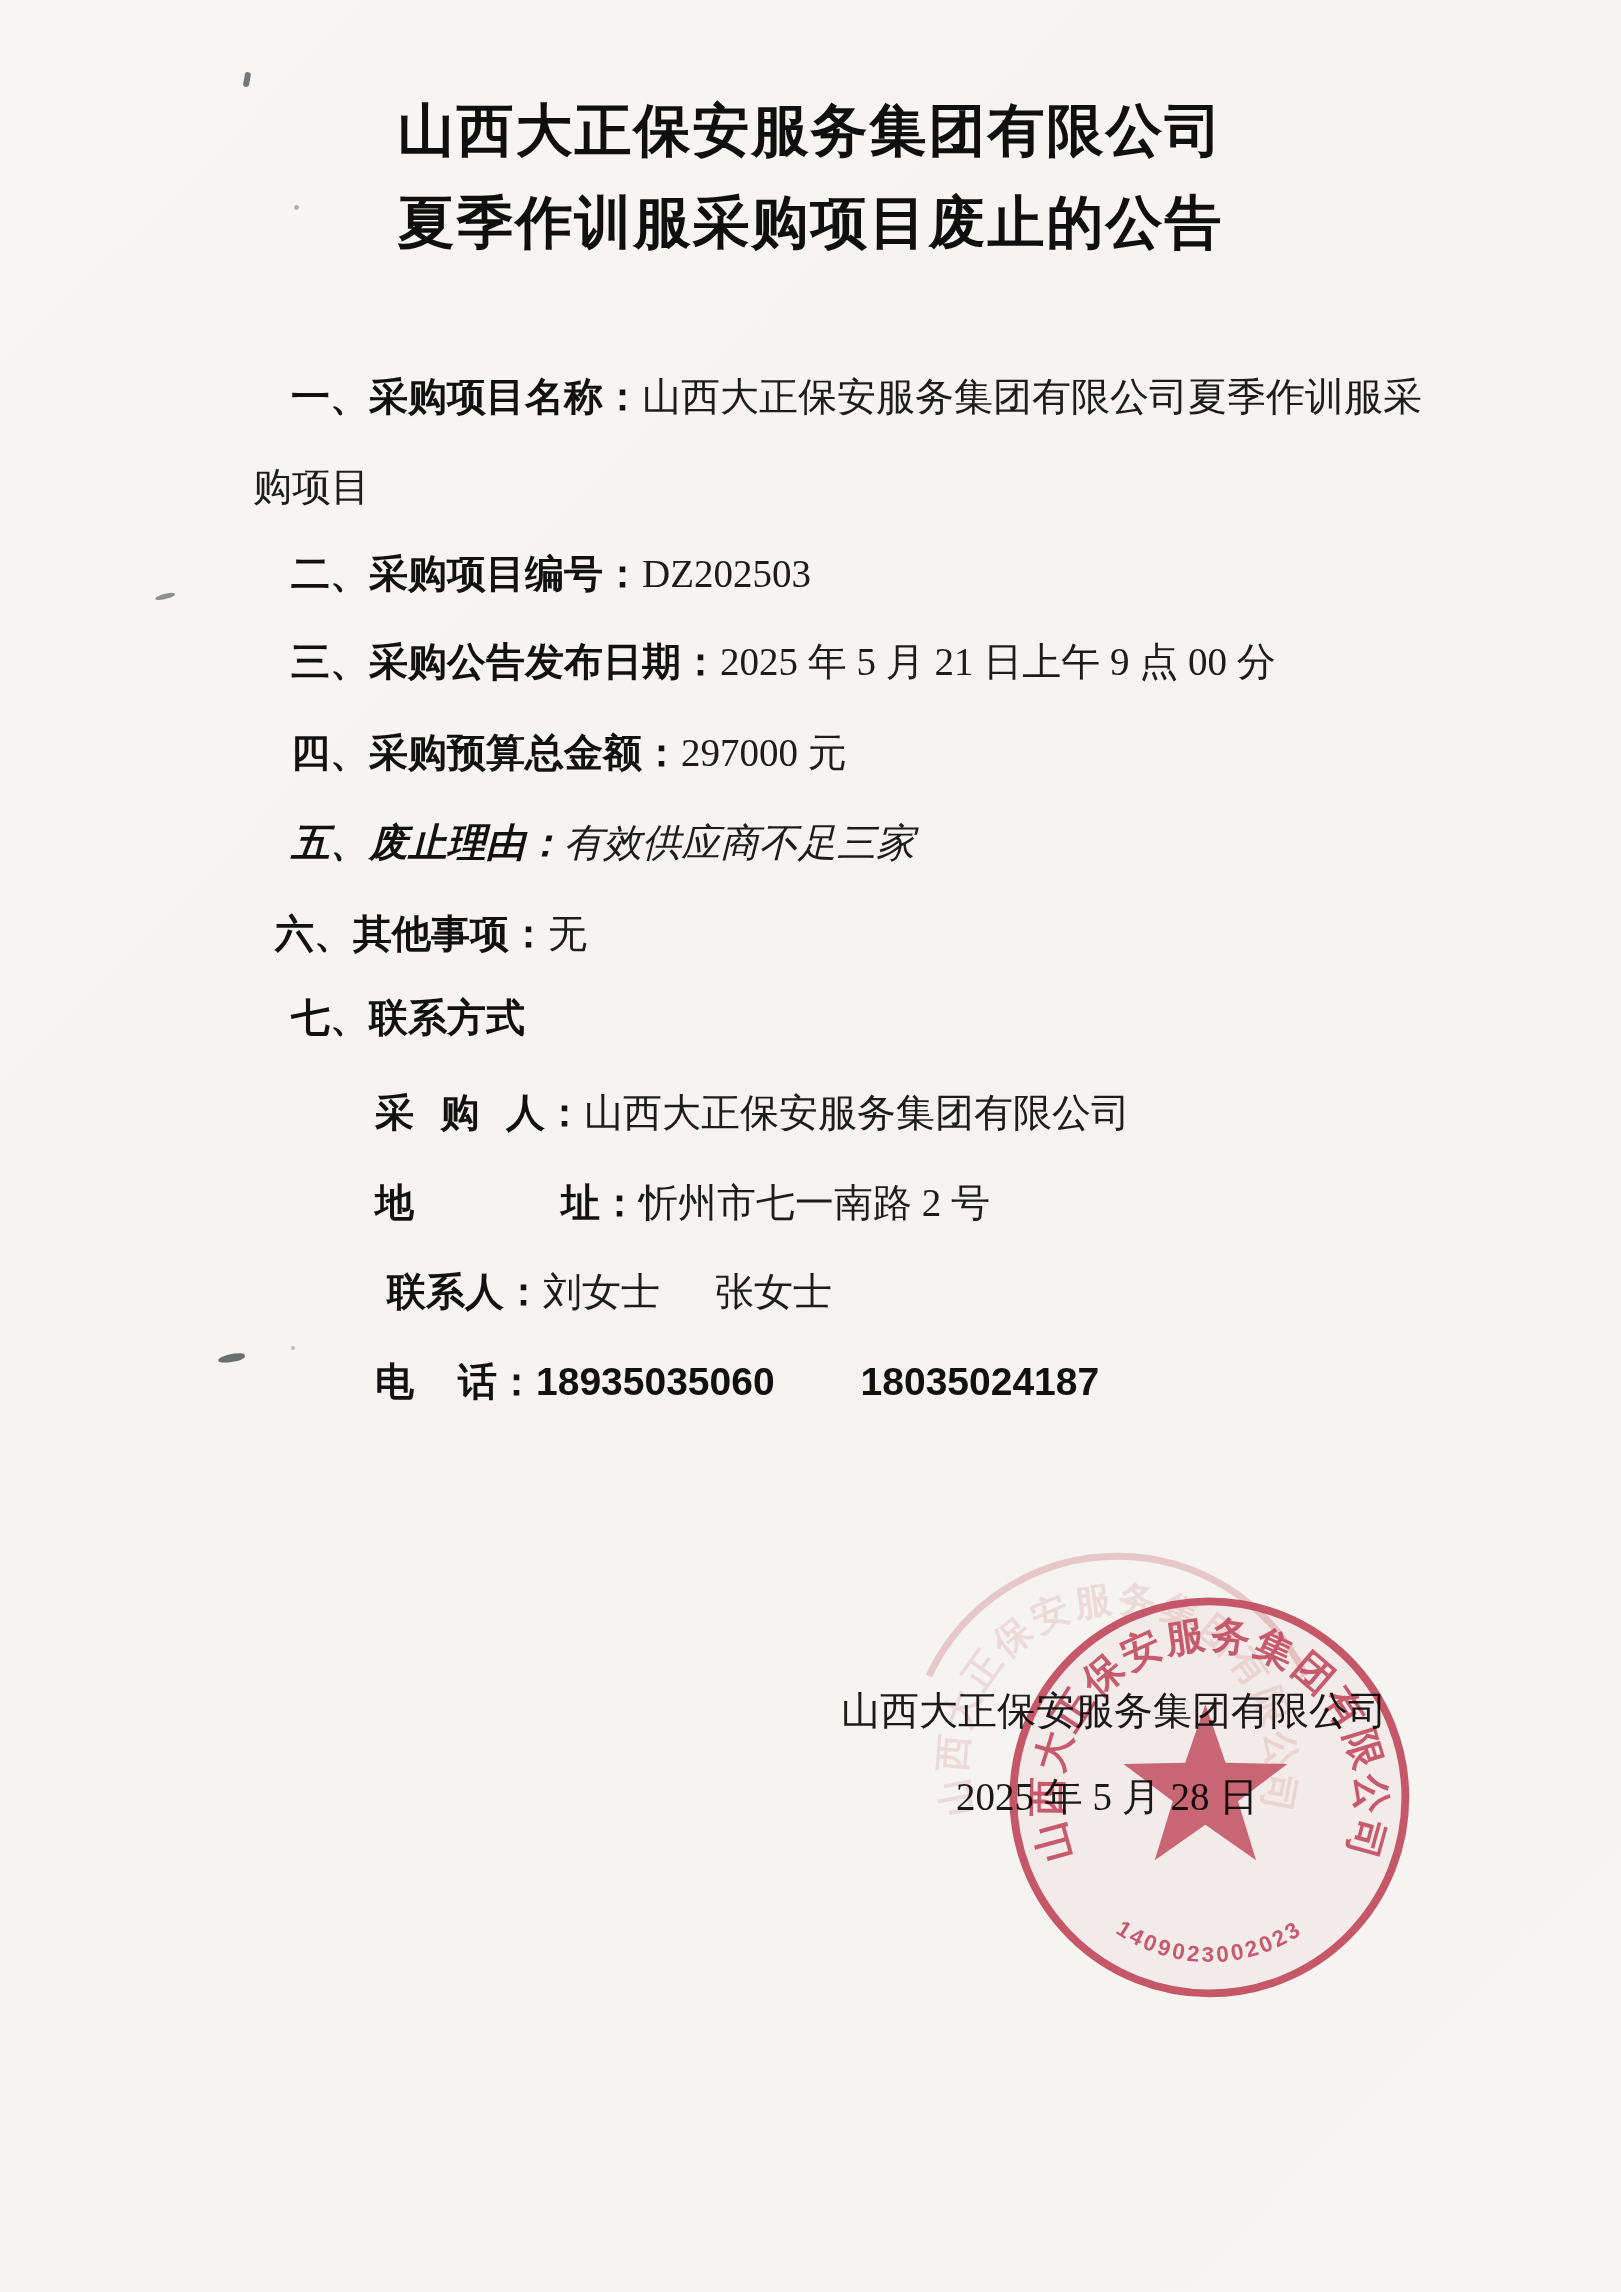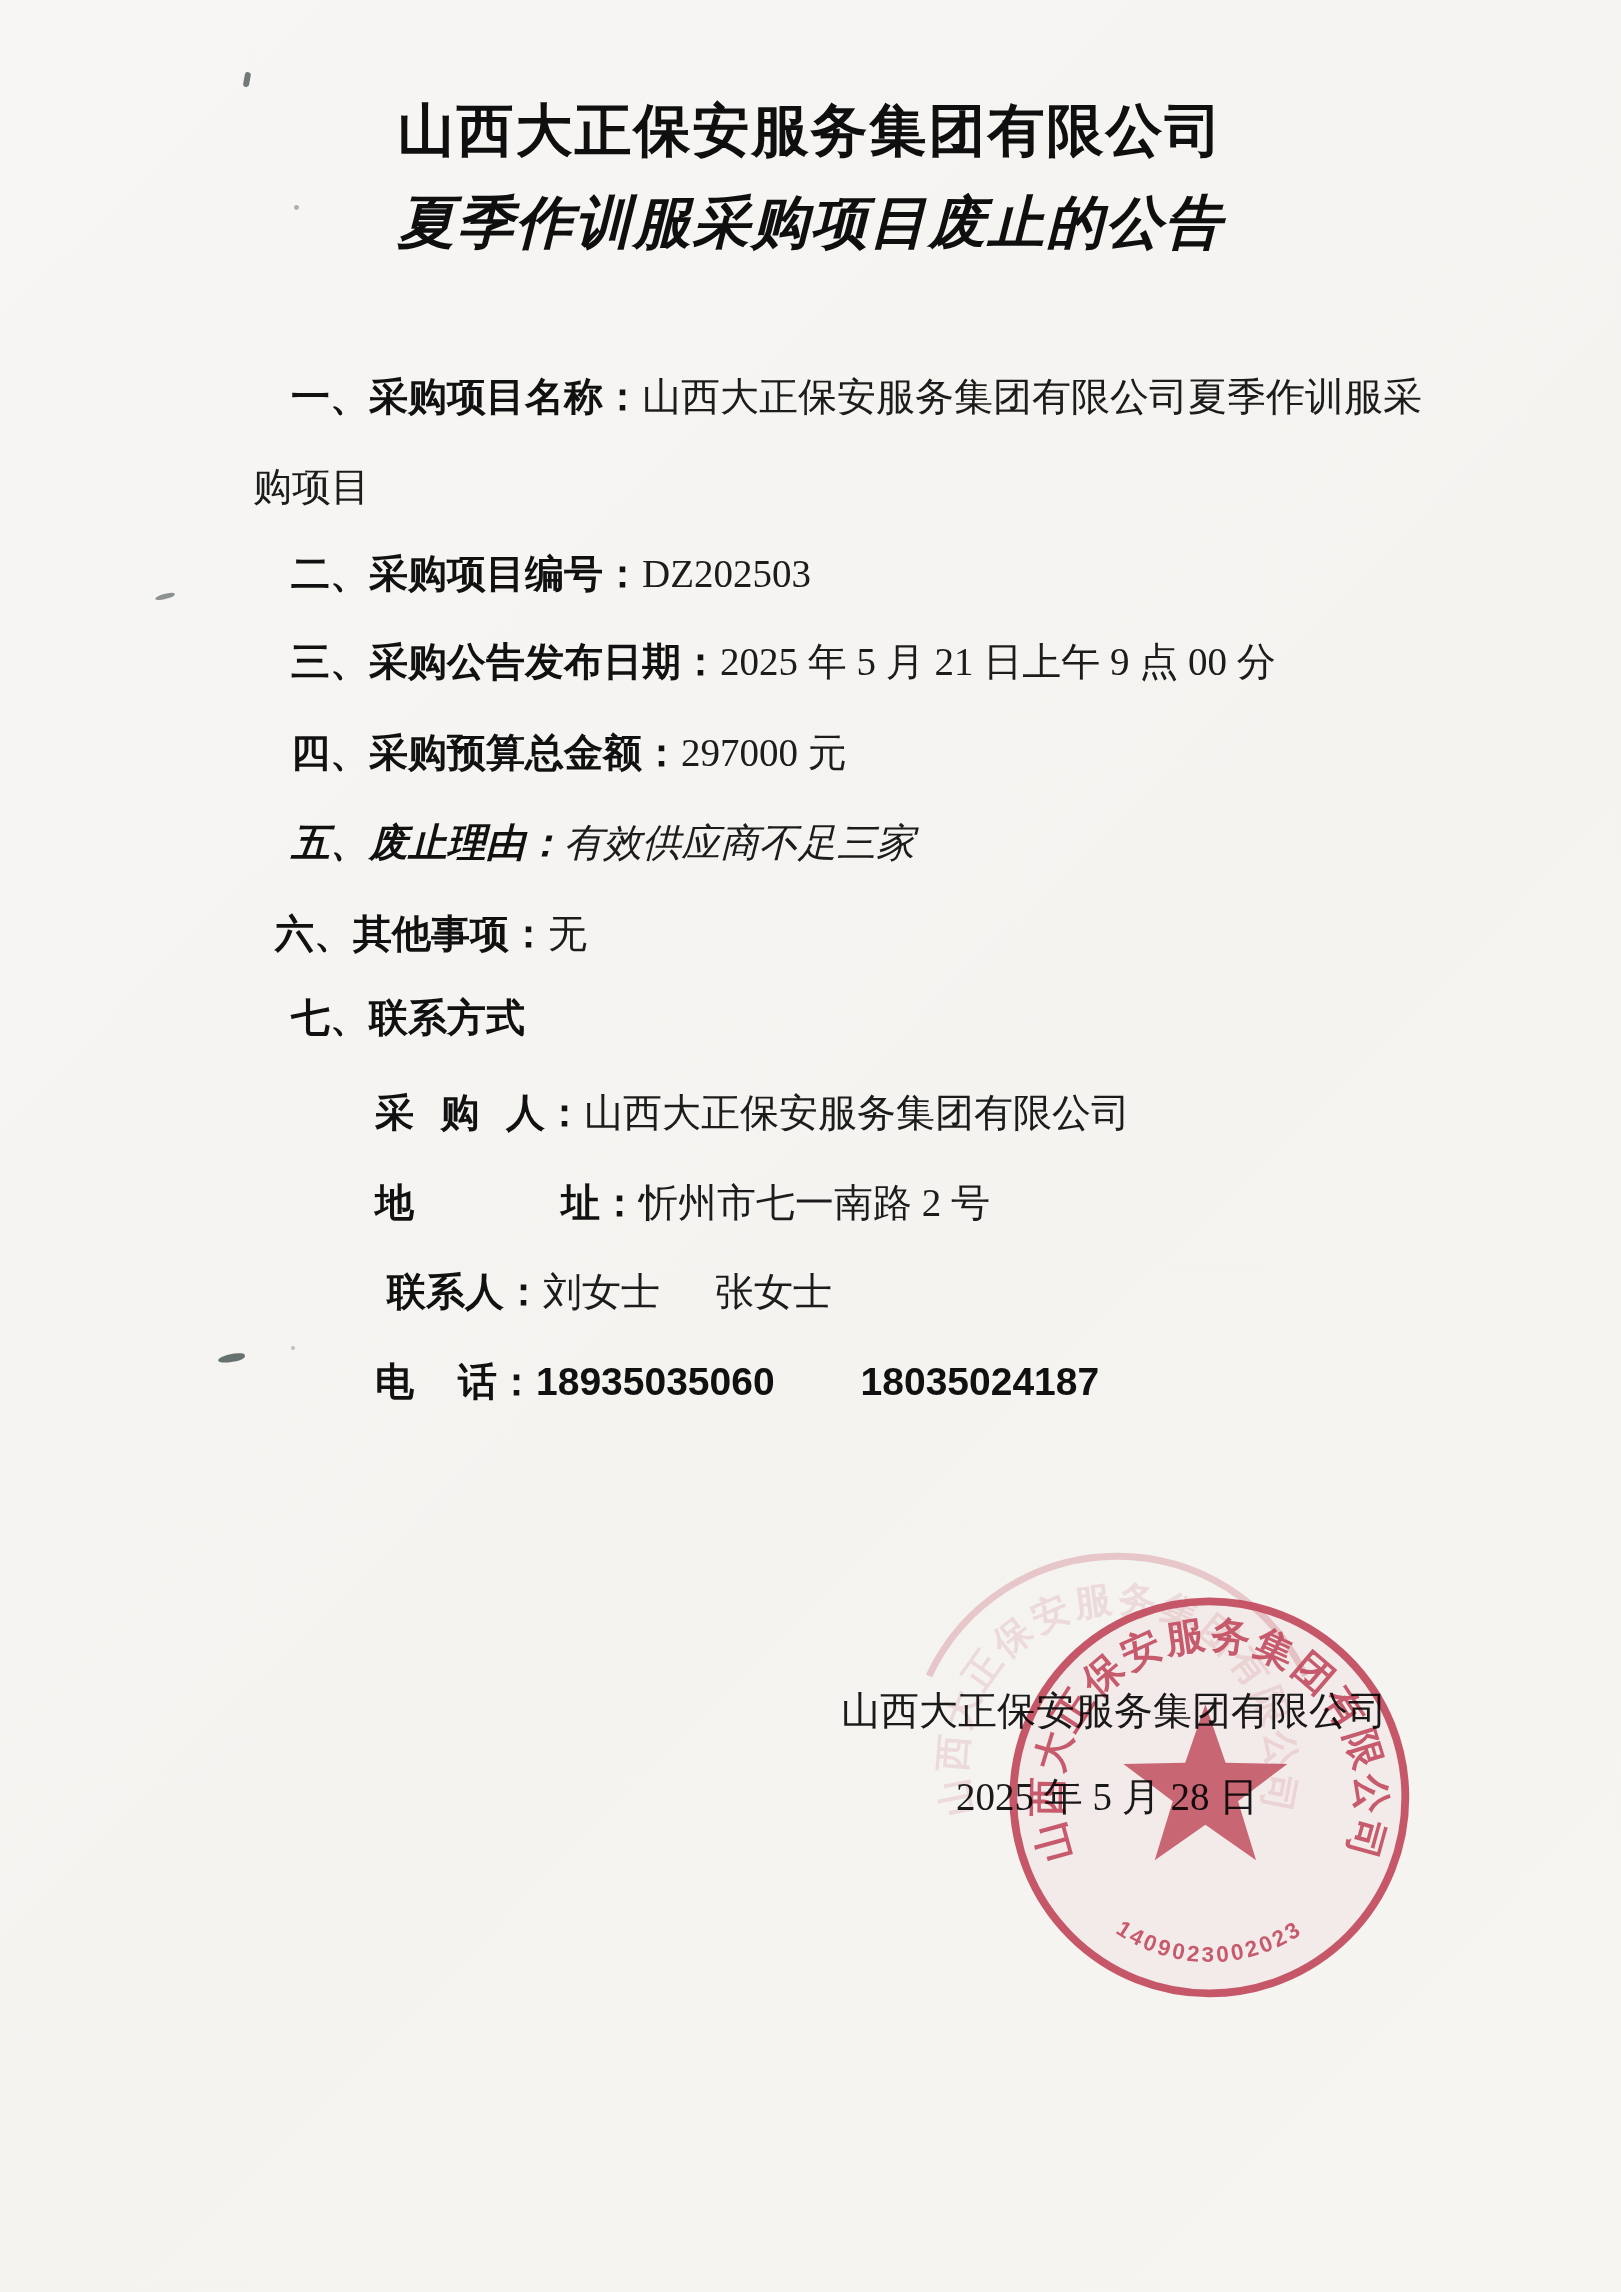--- a/index.html
+++ b/index.html
@@ -38,21 +38,21 @@
   .artifact{position:absolute;z-index:1;}
   .a-dot{background:#8a8a8a;border-radius:50%;}
   .a-mark{background:#44504f;border-radius:2.9px;}
 </style>
 </head>
 <body>
 
 <div class="page">
 
   <div class="t title" style="top:100px;">山西大正保安服务集团有限公司</div>
-  <div class="t title" style="top:192px;font-style:italic;">夏季作训服采购项目废止的公告</div>
+  <div class="t title" style="top:192px;">夏季作训服采购项目废止的公告</div>
 
   <div class="t body-line" style="left:252px;top:336px;">
     <span class="hei">一、采购项目名称：</span><span class="song">山西大正保安服务集团有限公司夏季作训服采</span>
   </div>
   <div class="t body-line" style="left:214px;top:426px;">
     <span class="song">购项目</span>
   </div>
 
   <div class="t body-line" style="left:252px;top:513px;">
     <span class="hei">二、采购项目编号：</span><span class="song">DZ202503</span>

